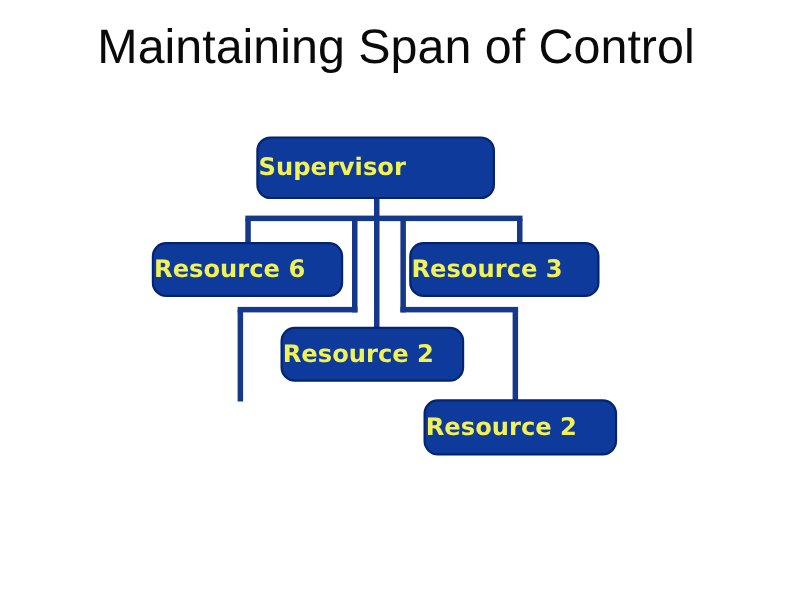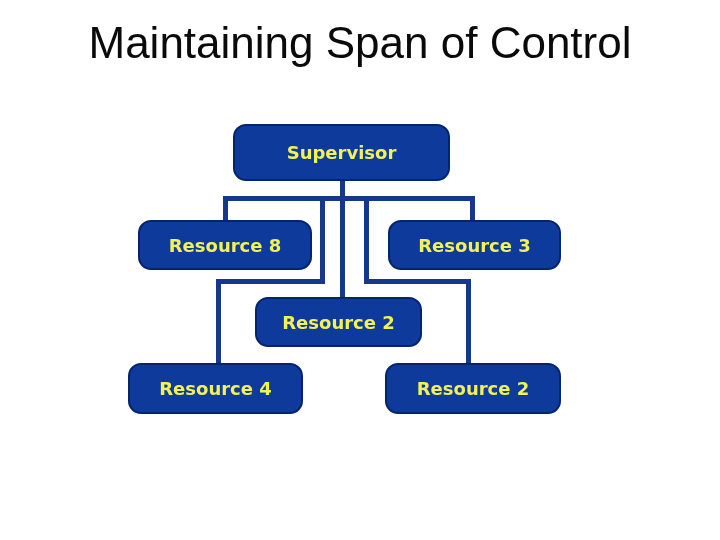--- a/index.html
+++ b/index.html
@@ -34,36 +34,35 @@
     white-space: nowrap;
   }
   .diagram { position: absolute; inset: 0; }
   .node {
     position: absolute;
     background: var(--box-fill);
     border: 2px solid var(--box-border);
     border-radius: 13px;
     display: flex;
     align-items: center;
-    justify-content: center;
     color: var(--box-text);
     font-weight: bold;
-    font-size: 18px;
+    font-size: 22px;
     z-index: 2;
     white-space: nowrap;
   }
   .line {
     position: absolute;
     background: var(--line);
     z-index: 1;
   }
   
   .n-sup { left: 233px; top: 124px; width: 217px; height: 57px; }
   .n-r1  { left: 138px; top: 220px; width: 174px; height: 50px; }
-  .n-r3  { left: 388px; top: 220px; width: 173px; height: 50px; }
+  .n-r3  { left: 372px; top: 220px; width: 173px; height: 50px; }
   .n-r2  { left: 255px; top: 297px; width: 167px; height: 50px; }
   .n-r4  { left: 128px; top: 363px; width: 175px; height: 51px; }
   .n-r5  { left: 385px; top: 363px; width: 176px; height: 51px; }
   
   .l-center      { left: 340px; top: 179px; width: 5px;   height: 120px; }
   .l-bar1        { left: 223px; top: 196px; width: 252px; height: 5px;  }
   .l-drop-r1     { left: 223px; top: 199px; width: 5px;   height: 23px; }
   .l-drop-r3     { left: 470px; top: 199px; width: 5px;   height: 23px; }
   .l-flank-left  { left: 320px; top: 199px; width: 5px;   height: 85px; }
   .l-bar2-left   { left: 216px; top: 279px; width: 109px; height: 5px;  }
@@ -89,29 +88,26 @@
     <div class="line l-bar2-left"></div>
     <div class="line l-drop-r4"></div>
     <div class="line l-flank-right"></div>
     <div class="line l-bar2-right"></div>
     <div class="line l-drop-r5"></div>
 
     <div class="node n-sup">
       <span>Supervisor</span>
     </div>
     <div class="node n-r1">
-      <span>Resource 8</span>
+      <span>Resource 6</span>
     </div>
     <div class="node n-r3">
       <span>Resource 3</span>
     </div>
     <div class="node n-r2">
       <span>Resource 2</span>
-    </div>
-    <div class="node n-r4">
-      <span>Resource 4</span>
     </div>
     <div class="node n-r5">
       <span>Resource 2</span>
     </div>
 
   </div>
 </div>
 
 </body></html>

